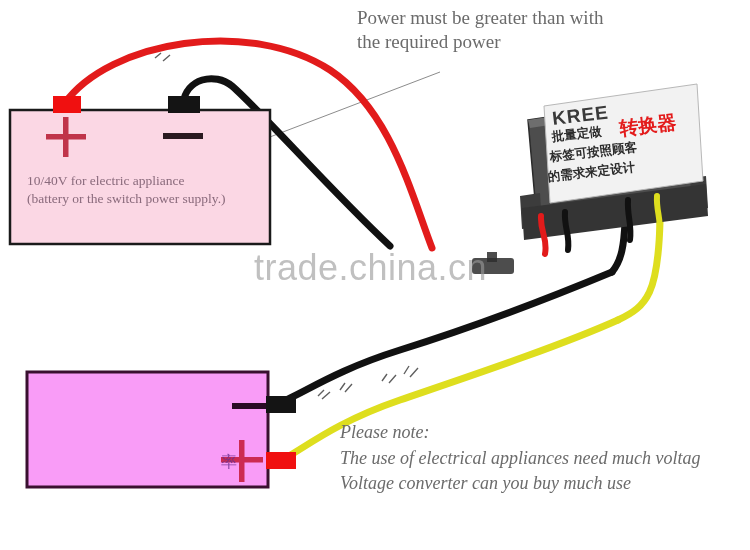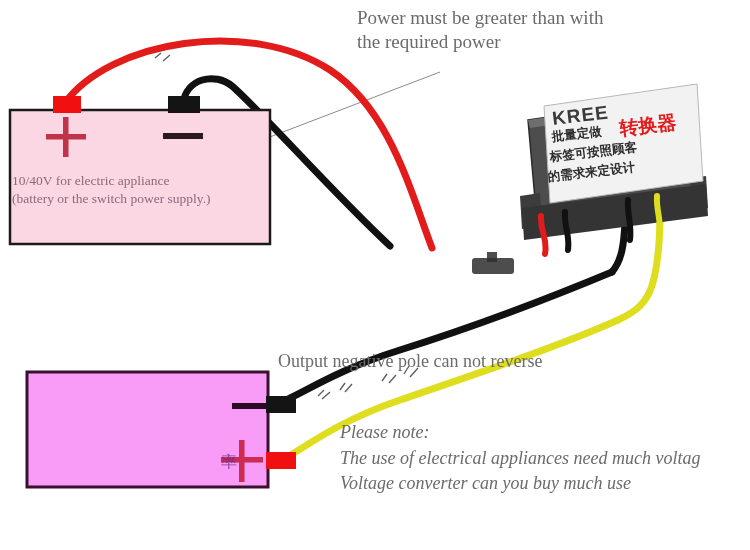--- a/index.html
+++ b/index.html
@@ -25,20 +25,21 @@
   #note-output-neg{left:278px;top:350px;font-size:18px;}
   #note-please{left:340px;top:420px;font-size:18px;line-height:1.42;font-style:italic;}
 
   .boxlabel{
     position:absolute;
     color:#8a6a7c;
     font-family:"Liberation Serif", serif;
     white-space:pre;
     line-height:1.34;
     font-size:13.5px;
+    padding-left:15px;
   }
   #battery-text{left:12px;top:172px;}
   #load-text{left:66px;top:402px;}
 
   .watermark{
     position:absolute;
     left:254px;top:247px;
     font-family:"Liberation Sans", sans-serif;
     font-size:36px;
     color:#9a9a9a;
@@ -160,32 +161,32 @@
       <path d="M 318 396 l 6 -6 M 322 399 l 8 -7 M 340 390 l 5 -7 M 345 392 l 7 -8"></path>
       <path d="M 382 381 l 5 -7 M 389 383 l 7 -8 M 404 374 l 5 -8 M 410 377 l 8 -9"></path>
       <path d="M 155 58 l 6 -5 M 163 61 l 7 -6"></path>
     </g>
   </svg>
 
   <div class="note" id="note-power">Power must be greater than with
 the required power</div>
 
 
-  <div class="note" id="note-output-neg">Output negative pole can not reverse</div>
 
   <div class="note" id="note-please">Please note:
 The use of electrical appliances need much voltag
 Voltage converter can you buy much use</div>
 
   <div class="boxlabel" id="battery-text">10/40V for electric appliance
 (battery or the switch power supply.)</div>
 
 
   <div class="cn-mark" id="load-cn">率</div>
 
   <div class="devlabel" id="kree-word">KREE</div>
   <div class="devlabel" id="kree-cn-red">转换器</div>
   <div class="devlabel" id="kree-cn1">批量定做</div>
   <div class="devlabel" id="kree-cn2">标签可按照顾客</div>
   <div class="devlabel" id="kree-cn3">的需求来定设计</div>
 
+  <div class="watermark">trade.china.cn</div>
 
 </div>
 
 </body></html>

